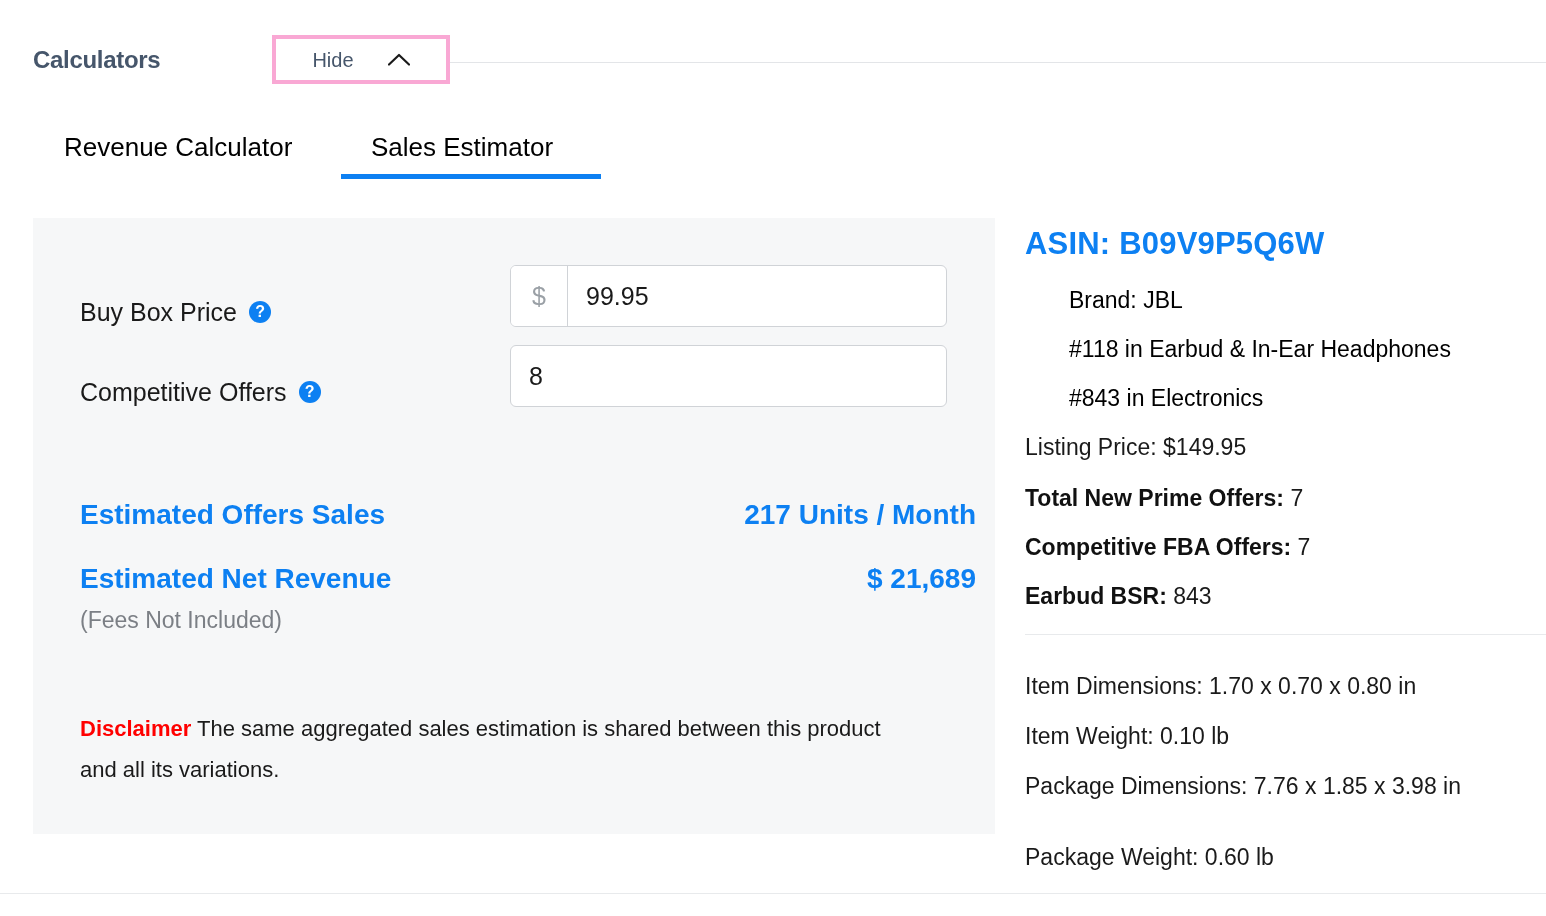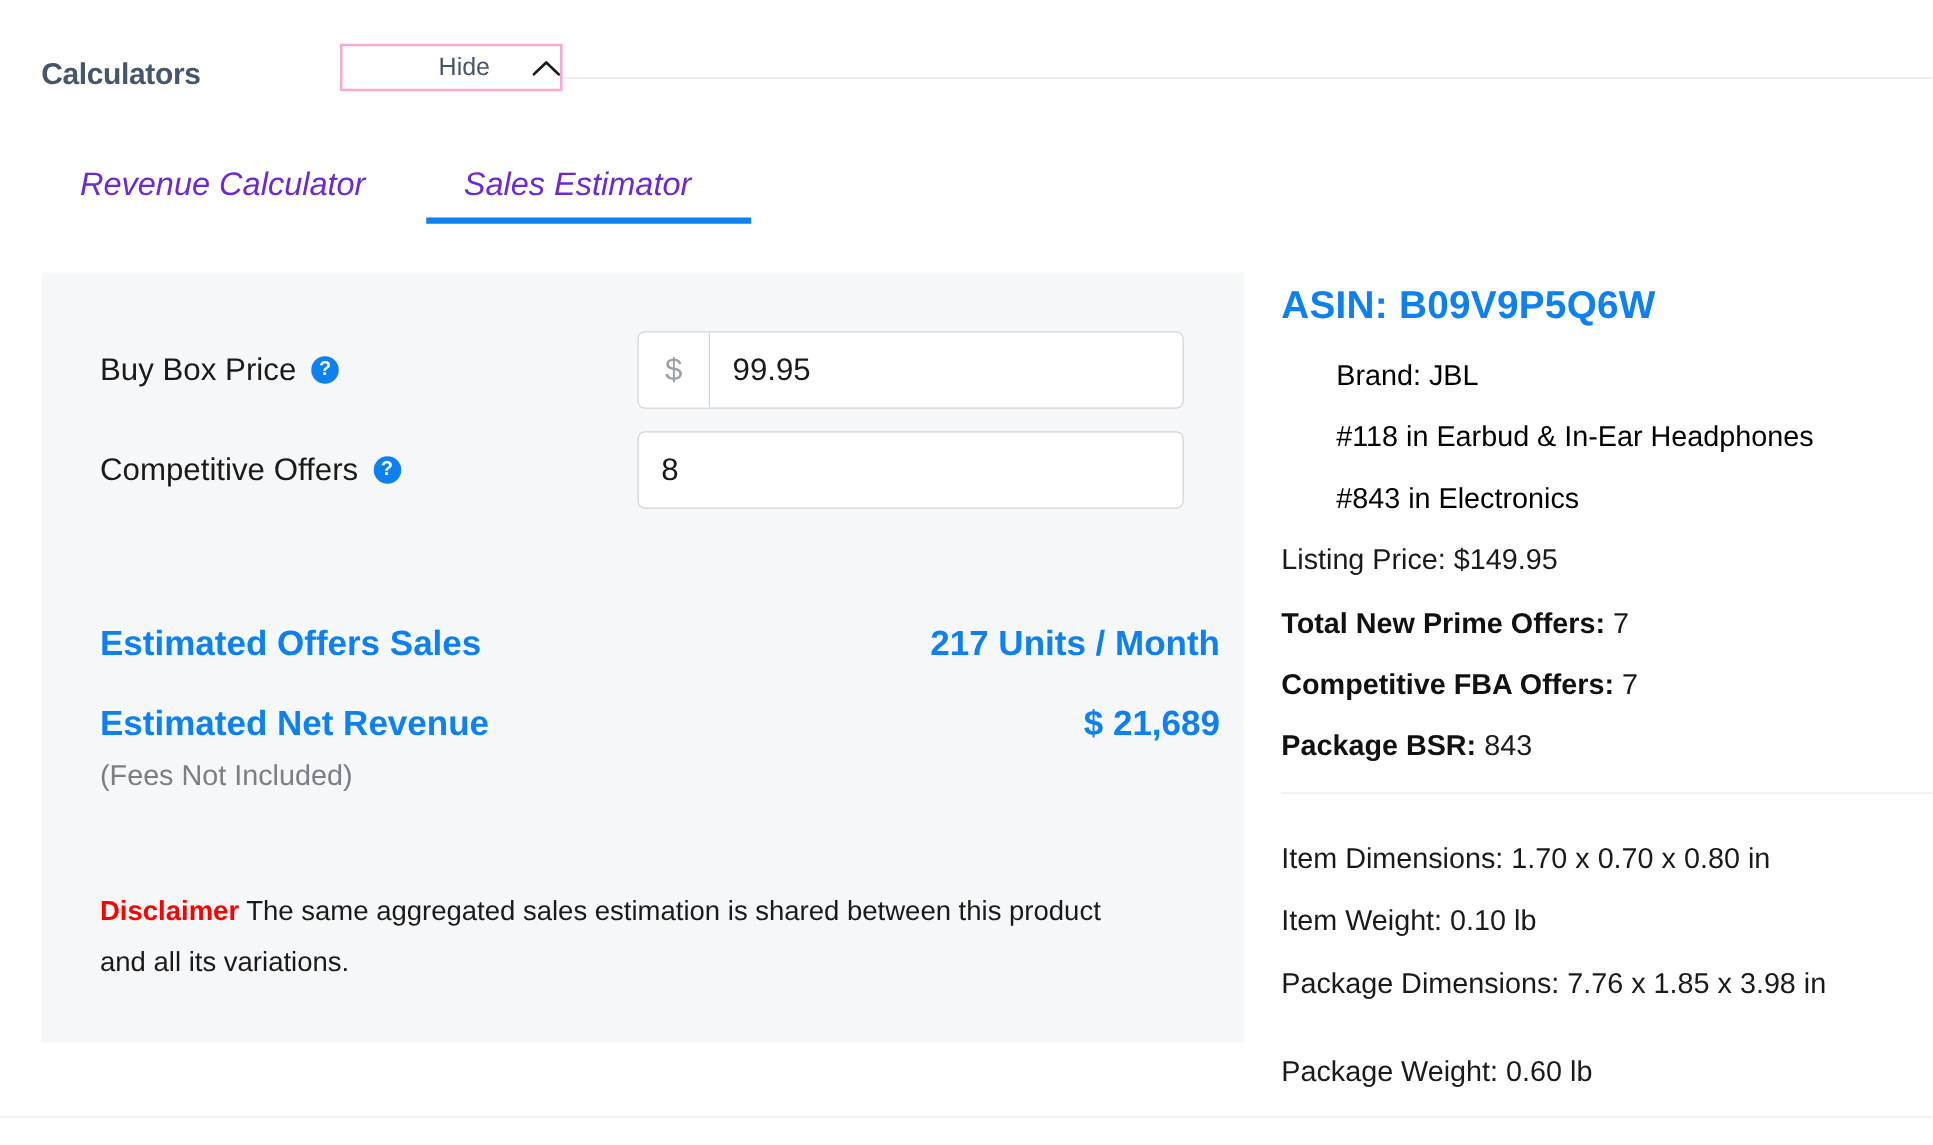--- a/index.html
+++ b/index.html
@@ -38,27 +38,27 @@
     color: #46566b;
     letter-spacing: -0.3px;
     line-height: 40px;
     white-space: nowrap;
   }
   .hide-button {
     position: absolute;
     left: 272px;
     top: 35px;
     width: 178px;
-    height: 38px;
+    height: 49px;
     box-sizing: border-box;
-    border: 2px solid #f9a8d4;
+    border: 4px solid #f9a8d4;
     background: #ffffff;
     display: flex;
     align-items: center;
-    justify-content: flex-end;
+    justify-content: center;
     gap: 34px;
     cursor: pointer;
   }
   .hide-button-label {
     font-size: 20px;
     color: #46566b;
     line-height: 24px;
   }
   .chevron-up-icon {
     display: block;
@@ -81,25 +81,24 @@
     left: 0;
     top: 128px;
     width: 1546px;
     height: 54px;
   }
   .tab {
     position: absolute;
     top: 0;
     height: 54px;
     font-size: 26px;
-    color: #6d28d9;
+    color: #000000;
     line-height: 38px;
     cursor: pointer;
     white-space: nowrap;
-    font-style: italic;
   }
   .tab-revenue { left: 64px; }
   .tab-sales   { left: 371px; }
   .tab-underline {
     position: absolute;
     left: 341px;
     top: 46px;
     width: 260px;
     height: 5px;
     background: #0d80f2;
@@ -129,21 +128,21 @@
     left: 0;
     width: 962px;
     height: 62px;
   }
   .field-row-price  { top: 47px; }
   .field-row-offers { top: 127px; }
 
   .field-label {
     position: absolute;
     left: 47px;
-    top: 0;
+    top: 16px;
     height: 62px;
     display: flex;
     align-items: center;
     gap: 12px;
     font-size: 25px;
     color: #1a1a1a;
     line-height: 30px;
     white-space: nowrap;
   }
   .help-icon {
@@ -408,21 +407,21 @@
 
       <div class="info-line info-dark l-prime">
         <b>Total New Prime Offers:</b><span> 7</span>
       </div>
 
       <div class="info-line info-dark l-fba">
         <b>Competitive FBA Offers:</b><span> 7</span>
       </div>
 
       <div class="info-line info-dark l-bsr">
-        <b>Package BSR:</b><span> 843</span>
+        <b>Earbud BSR:</b><span> 843</span>
       </div>
 
       <div class="info-divider"></div>
 
       <div class="info-line info-dark d-item-dim">Item Dimensions: 1.70 x 0.70 x 0.80 in</div>
 
       <div class="info-line info-dark d-item-wt">Item Weight: 0.10 lb</div>
 
       <div class="info-line info-dark d-pkg-dim">Package Dimensions: 7.76 x 1.85 x 3.98 in</div>
 

